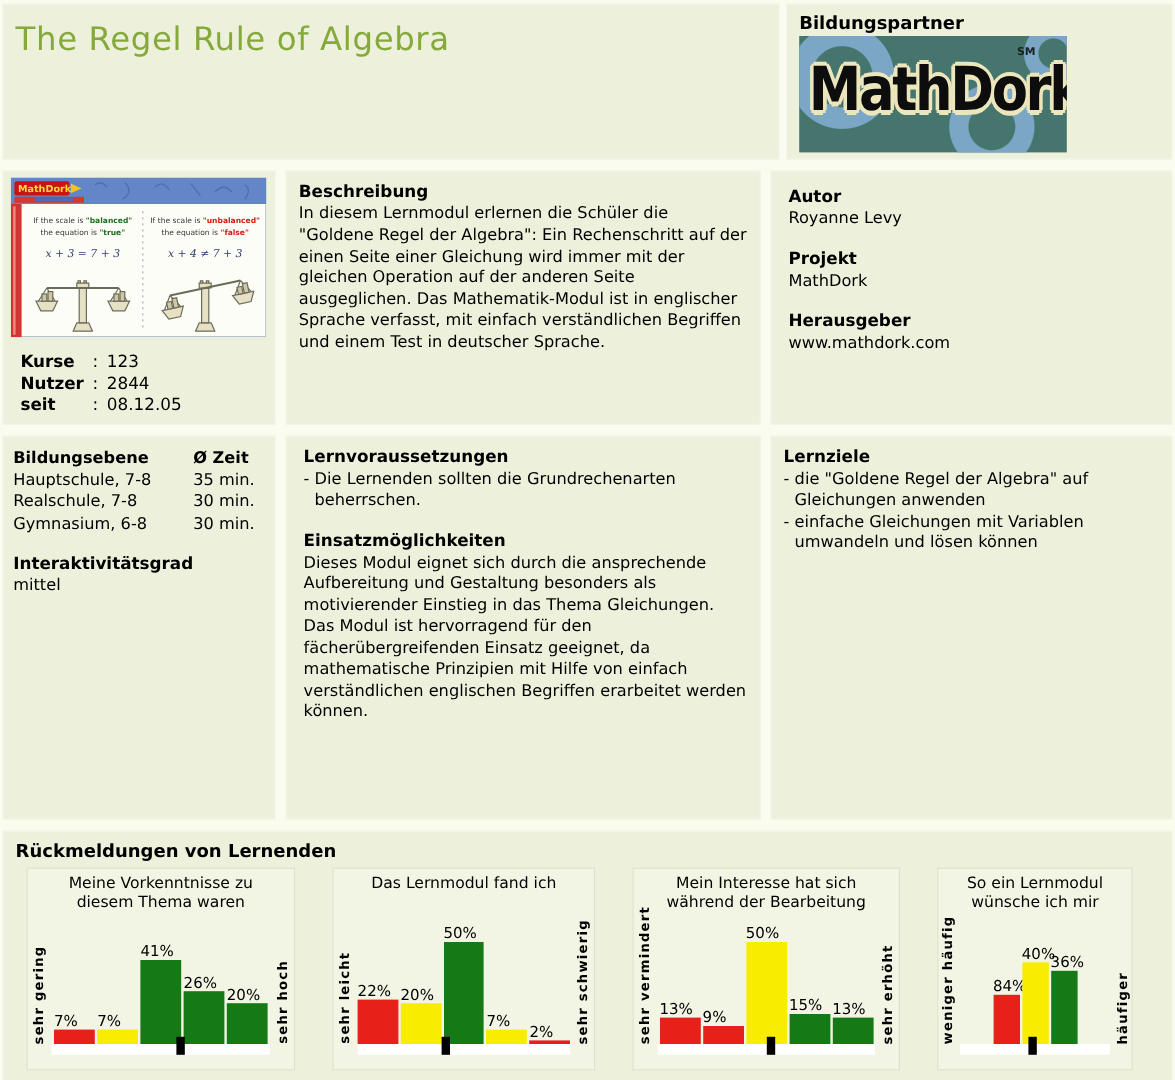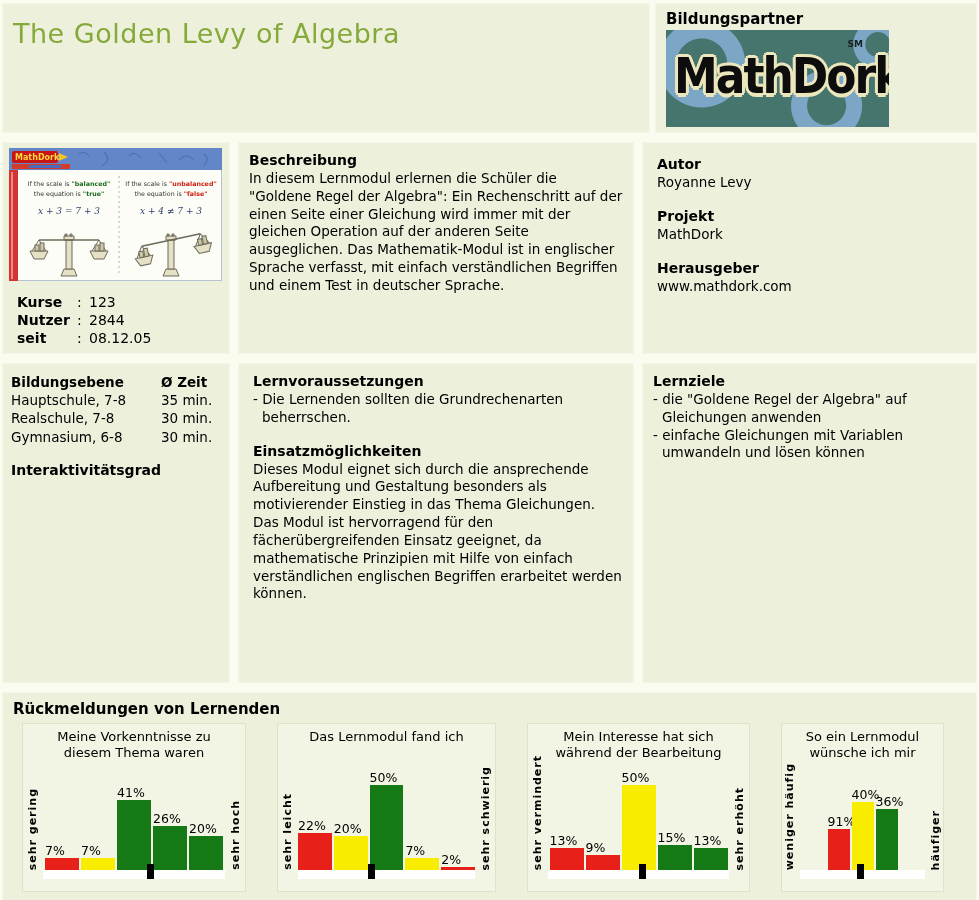--- a/index.html
+++ b/index.html
@@ -88,21 +88,21 @@
   .th-small { font-size: 6.3px; fill: #333; }
   .th-eq { font-size: 9px; font-style: italic; fill: #2c3e6b; font-family: "DejaVu Serif", serif; }
 </style>
 </head>
 <body>
 
 <div class="page">
 
   <div class="header-row">
     <div class="panel title-panel">
-      <div class="page-title">The Golden Levy of Algebra</div>
+      <div class="page-title">The Regel Rule of Algebra</div>
     </div>
     <div class="panel partner-panel">
       <div class="partner-label">Bildungspartner</div>
       <div class="logo">
         <div class="logo-text">MathDork</div>
         <div class="logo-sm">SM</div>
       </div>
     </div>
   </div>
 
@@ -213,20 +213,21 @@
         <div class="edu-head">Bildungsebene</div>
         <div class="edu-head">Ø Zeit</div>
         <div>Hauptschule, 7-8</div>
         <div>35 min.</div>
         <div>Realschule, 7-8</div>
         <div>30 min.</div>
         <div>Gymnasium, 6-8</div>
         <div>30 min.</div>
       </div>
       <h3 class="sec interakt">Interaktivitätsgrad</h3>
+      <div class="bodytext">mittel</div>
     </div>
 
     <div class="panel pad" style="padding-left:14px;">
       <h3 class="sec">Lernvoraussetzungen</h3>
       <div class="bodytext hang">- Die Lernenden sollten die Grundrechenarten beherrschen.</div>
       <h3 class="sec blockgap">Einsatzmöglichkeiten</h3>
       <div class="bodytext">Dieses Modul eignet sich durch die ansprechende Aufbereitung und Gestaltung besonders als motivierender Einstieg in das Thema Gleichungen. Das Modul ist hervorragend für den fächerübergreifenden Einsatz geeignet, da mathematische Prinzipien mit Hilfe von einfach verständlichen englischen Begriffen erarbeitet werden können.</div>
     </div>
 
     <div class="panel pad">
@@ -345,21 +346,21 @@
       </div>
       <div class="chart">
         <div class="c-title">
             <div>So ein Lernmodul</div>
             <div>wünsche ich mir</div>
           </div>
         <div class="c-plot">
           <div class="c-vlabel c-left">weniger häufig</div>
           <div class="c-bars">
               <div class="barwrap">
-                <div class="barlabel">91%</div>
+                <div class="barlabel">84%</div>
                 <div class="bar" style="height: 40.8px; background: rgb(231, 33, 26);"></div>
               </div>
               <div class="barwrap">
                 <div class="barlabel">40%</div>
                 <div class="bar" style="height: 68px; background: rgb(248, 236, 0);"></div>
               </div>
               <div class="barwrap">
                 <div class="barlabel">36%</div>
                 <div class="bar" style="height: 61.2px; background: rgb(21, 122, 21);"></div>
               </div>

